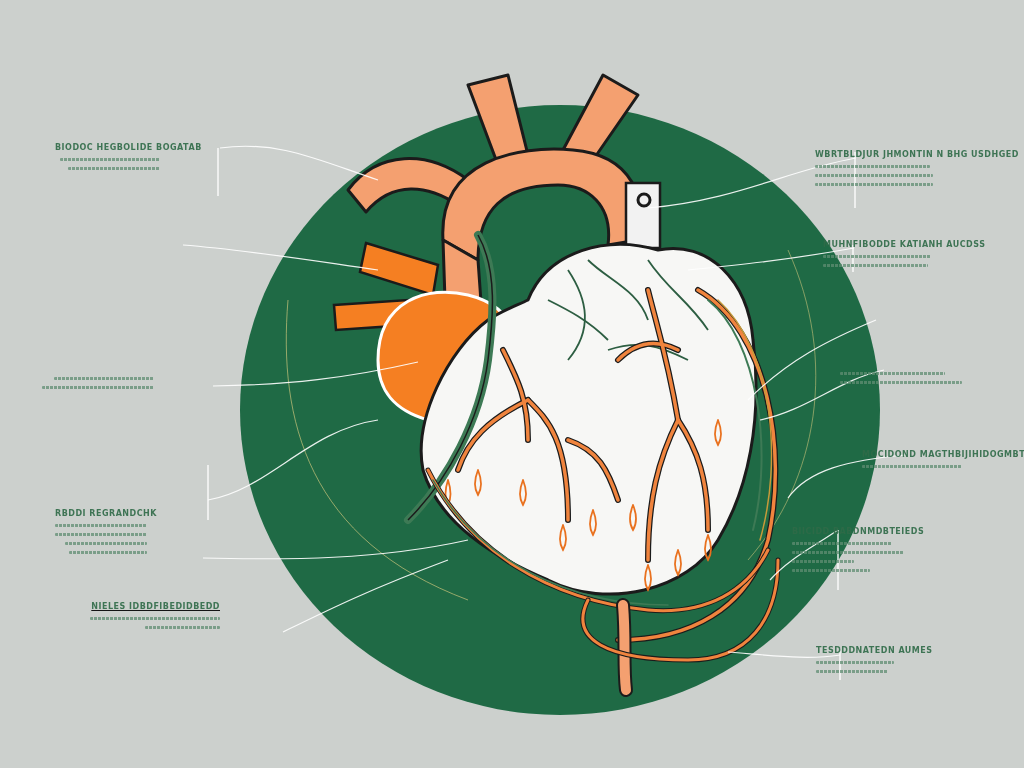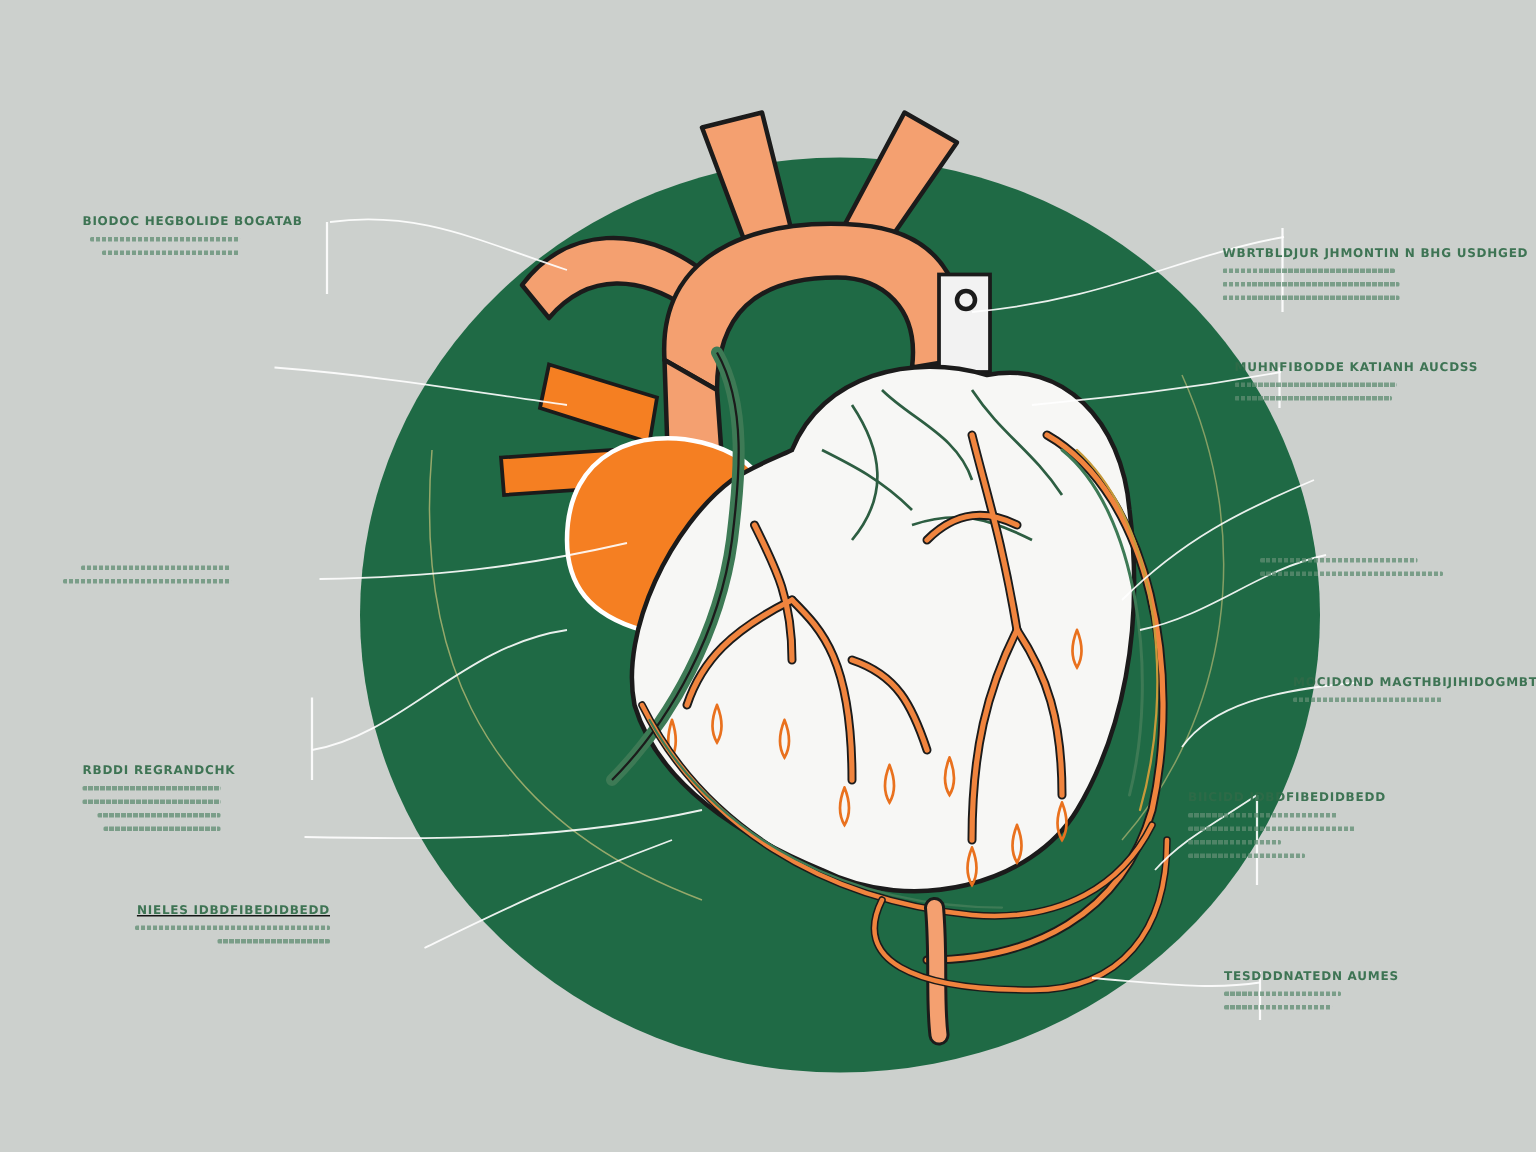--- a/index.html
+++ b/index.html
@@ -132,21 +132,21 @@
         <line x1="792" x2="792" y1="648" y2="680"></line>
       </g>
   </svg>
 
   <div id="labels">
       <div class="label left" style="left: 55px; top: 143px; width: 105px;">
         <div class="title">BIODOC HEGBOLIDE BOGATAB</div>
         <div class="line" style="width: 100px;"></div>
         <div class="line" style="width: 92px;"></div>
       </div>
-      <div class="label right" style="left: 815px; top: 164px; width: 125px;">
+      <div class="label right" style="left: 815px; top: 150px; width: 125px;">
         <div class="title">WBRTBLDJUR JHMONTIN N BHG USDHGED</div>
         <div class="line" style="width: 115px;"></div>
         <div class="line" style="width: 118px;"></div>
         <div class="line" style="width: 118px;"></div>
       </div>
       <div class="label right" style="left: 808px; top: 240px; width: 115px; margin-left: 15px;">
         <div class="title">MUHNFIBODDE KATIANH AUCDSS</div>
         <div class="line" style="width: 108px;"></div>
         <div class="line" style="width: 105px;"></div>
       </div>
@@ -163,21 +163,21 @@
         <div class="line" style="width: 92px;"></div>
         <div class="line" style="width: 92px;"></div>
         <div class="line" style="width: 82px;"></div>
         <div class="line" style="width: 78px;"></div>
       </div>
       <div class="label right" style="left: 862px; top: 450px; width: 115px;">
         <div class="title">MOCIDOND MAGTHBIJIHIDOGMBTS</div>
         <div class="line" style="width: 100px;"></div>
       </div>
       <div class="label right" style="left: 792px; top: 527px; width: 112px;">
-        <div class="title">BIICIDD IDBDFIBEDIDBEDD</div>
+        <div class="title">BIICIDD BABDNMDBTEIEDS</div>
         <div class="line" style="width: 100px;"></div>
         <div class="line" style="width: 112px;"></div>
         <div class="line" style="width: 62px;"></div>
         <div class="line" style="width: 78px;"></div>
       </div>
       <div class="label right" style="left: 816px; top: 646px; width: 90px;">
         <div class="title">TESDDDNATEDN AUMES</div>
         <div class="line" style="width: 78px;"></div>
         <div class="line" style="width: 72px;"></div>
       </div>

